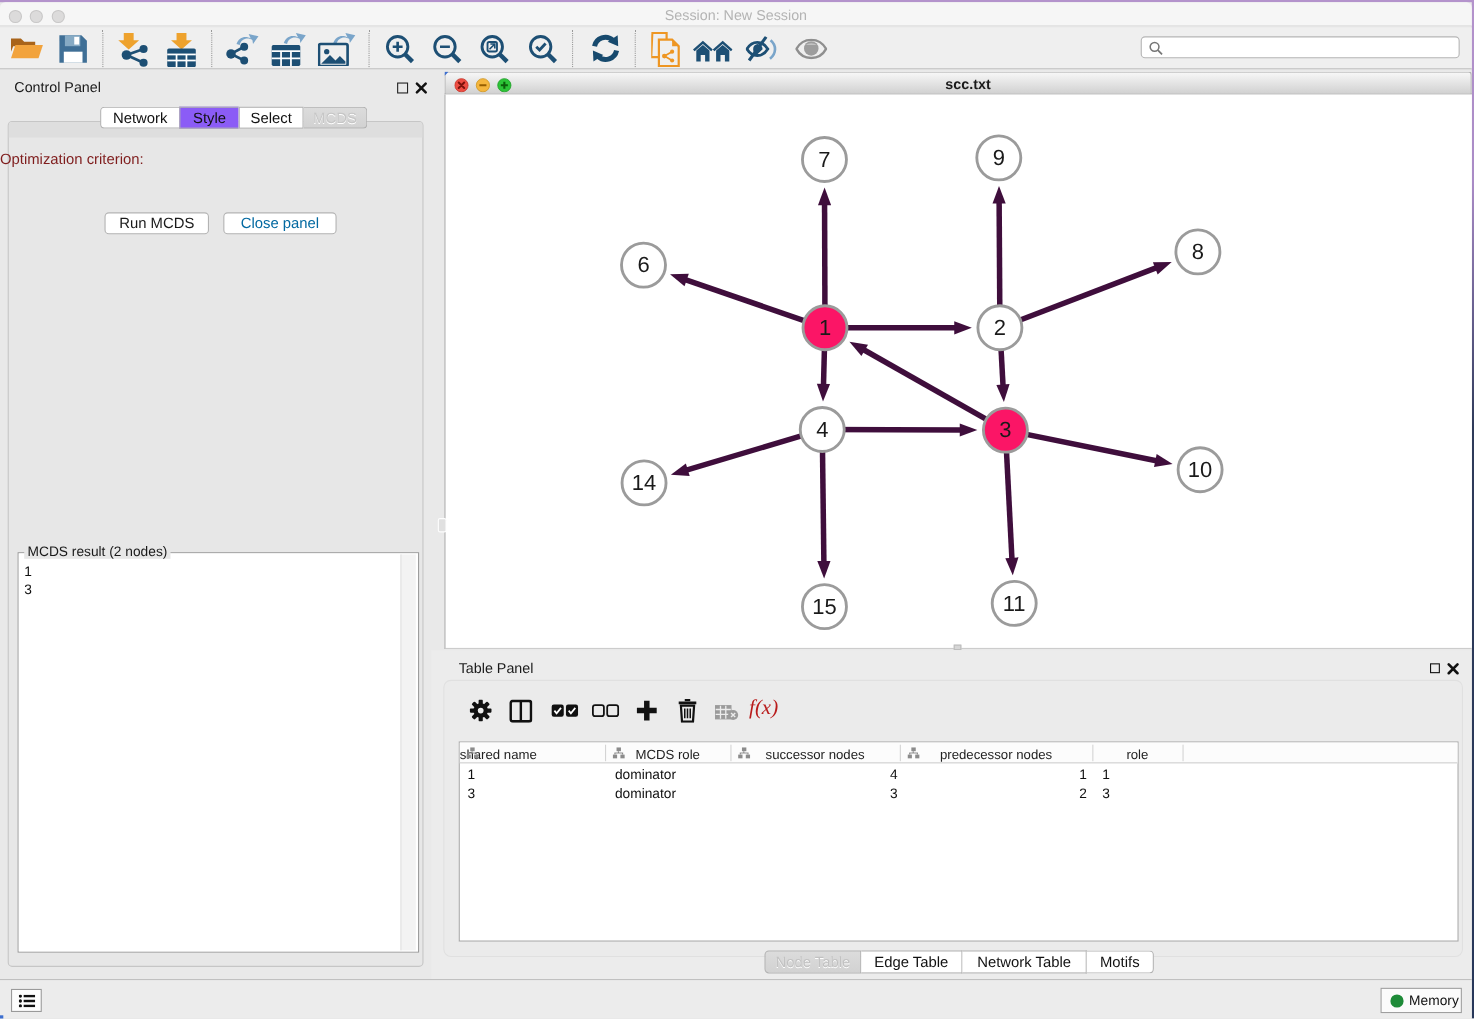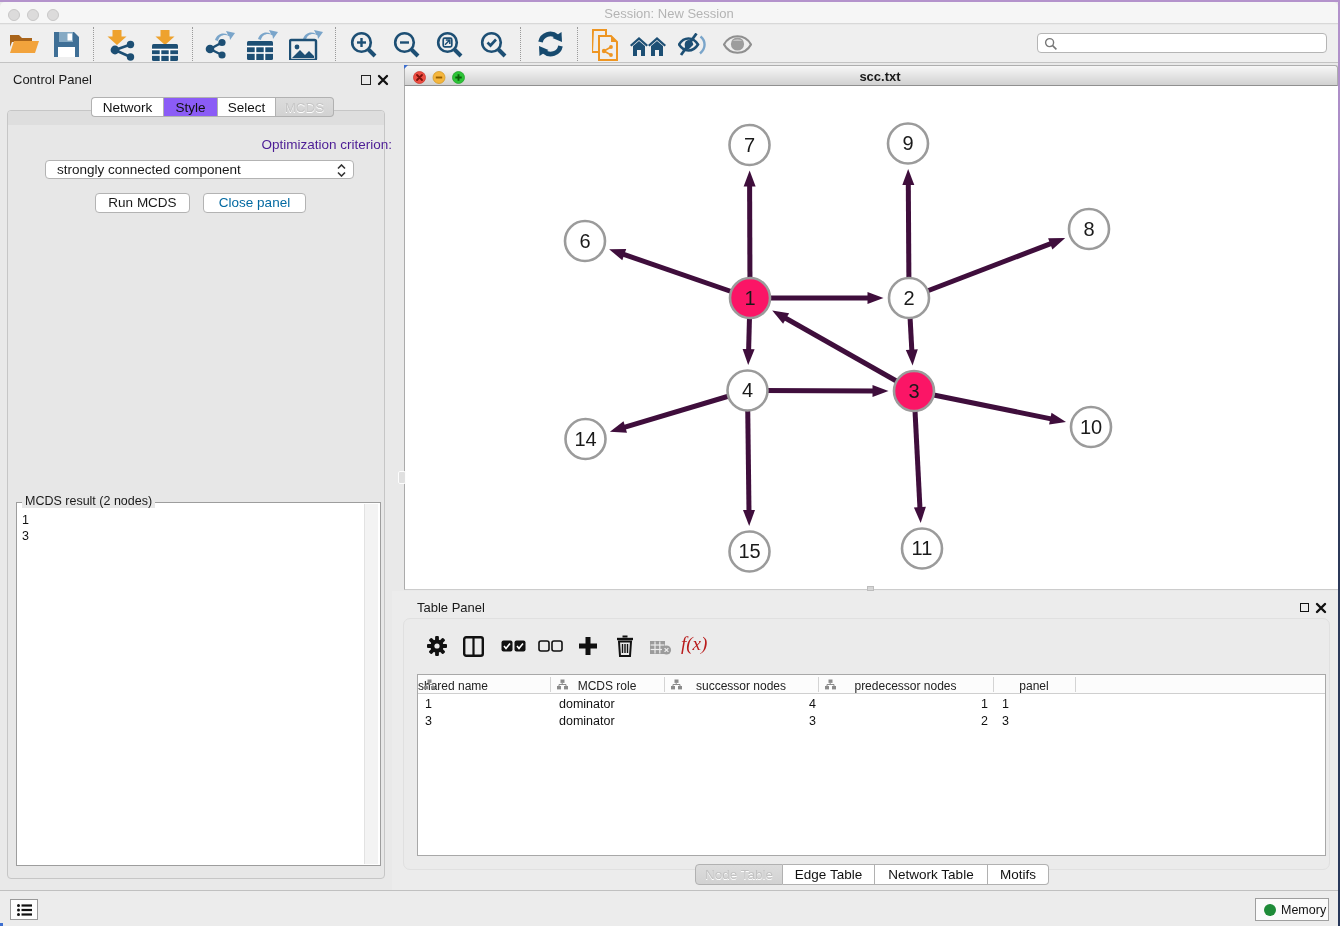--- a/index.html
+++ b/index.html
@@ -170,27 +170,22 @@
   <div class="abs" style="left:7px;top:46px;width:378px;height:769px;background:#e7e7e7;border:1px solid #c6c6c6;border-radius:4px;"></div>
   <div class="abs" style="left:8px;top:47px;width:376px;height:14px;background:#dedede;border-radius:3px 3px 0 0;"></div>
 
   <div class="abs" style="left:79px;top:33px;height:20px;display:flex;font-size:13.5px;margin-left:12px;">
     <div style="width:72px;background:#fff;border:1px solid #b1b1b1;border-right:none;border-radius:4px 0 0 4px;text-align:center;line-height:19px;color:#111;">Network</div>
     <div style="width:54px;background:#8b5cf6;border:1px solid #b1b1b1;border-right:none;text-align:center;line-height:19px;color:#111;">Style</div>
     <div style="width:59px;background:#fff;border:1px solid #b1b1b1;text-align:center;line-height:19px;color:#111;">Select</div>
     <div style="width:58px;background:linear-gradient(#dcdcdc,#d2d2d2);border:1px solid #b1b1b1;border-left:none;border-radius:0 4px 4px 0;text-align:center;line-height:19px;color:#c6c6c6;text-shadow:0 1px 0 #fff;">MCDS</div>
   </div>
 
-  <div class="abs" style="left:0px;top:73px;width:392px;text-align:right;font-size:13.5px;color:#4c1d95;">Optimization criterion:</div>
-
-  <div class="abs" style="left:45px;top:96px;width:309px;height:19px;background:#fff;border:1px solid #b3b3b3;border-radius:4px;font-size:13.5px;color:#1a1a1a;line-height:17px;padding-left:11px;">strongly connected component
-    <svg class="abs" style="right:7px;top:3px;" width="9" height="13" viewBox="0 0 9 13">
-      <path d="M1 4.5 L4.5 1 L8 4.5 M1 8.5 L4.5 12 L8 8.5" stroke="#333" stroke-width="1.6" fill="none"></path>
-    </svg>
-  </div>
+  <div class="abs" style="left:0px;top:73px;width:392px;text-align:left;font-size:13.5px;color:#7f1d1d;">Optimization criterion:</div>
+
 
   <div class="abs" style="left:95px;top:129px;width:95px;height:20px;background:#fff;border:1px solid #b3b3b3;border-radius:4px;text-align:center;font-size:13.5px;line-height:18px;color:#1a1a1a;">Run MCDS</div>
   <div class="abs" style="left:203px;top:129px;width:103px;height:20px;background:#fff;border:1px solid #b3b3b3;border-radius:4px;text-align:center;font-size:13.5px;line-height:18px;color:#0369a1;">Close panel</div>
 
   <div class="abs" style="left:16px;top:438px;width:365px;height:364px;border:1px solid #9d9d9d;"></div>
   <div class="abs" style="left:17px;top:439px;width:363px;height:362px;background:#fff;"></div>
   <div class="abs" style="left:364px;top:440px;width:14px;height:360px;background:#f3f3f3;border-left:1px solid #e2e2e2;"></div>
   <div class="abs" style="left:22px;top:430px;font-size:12.5px;color:#1a1a1a;background:#e7e7e7;padding:0 3px;">MCDS result (2 nodes)</div>
   <div class="abs" style="left:22px;top:448px;font-size:12.5px;color:#111;line-height:16px;">1<br>3</div>
 </div>
@@ -343,21 +338,21 @@
   <div class="abs" style="left:158px;top:86px;width:1px;height:15px;background:#d4d4d4;"></div>
   <div class="abs" style="left:272px;top:86px;width:1px;height:15px;background:#d4d4d4;"></div>
   <div class="abs" style="left:426px;top:86px;width:1px;height:15px;background:#d4d4d4;"></div>
   <div class="abs" style="left:601px;top:86px;width:1px;height:15px;background:#d4d4d4;"></div>
   <div class="abs" style="left:683px;top:86px;width:1px;height:15px;background:#d4d4d4;"></div>
 
   <div class="abs" style="left:26px;top:88px;width:132px;text-align:left;font-size:12px;color:#222;">shared name</div>
   <div class="abs" style="left:158px;top:88px;width:114px;text-align:center;font-size:12px;color:#222;">MCDS role</div>
   <div class="abs" style="left:272px;top:88px;width:154px;text-align:center;font-size:12px;color:#222;">successor nodes</div>
   <div class="abs" style="left:426px;top:88px;width:175px;text-align:center;font-size:12px;color:#222;">predecessor nodes</div>
-  <div class="abs" style="left:601px;top:88px;width:82px;text-align:center;font-size:12px;color:#222;">panel</div>
+  <div class="abs" style="left:601px;top:88px;width:82px;text-align:center;font-size:12px;color:#222;">role</div>
 
   <svg class="abs" style="left:32px;top:88px;" width="11" height="11" viewBox="0 0 11 11">
       <g fill="#8b8b8b">
         <rect x="3.5" y="0.5" width="4" height="3.4"></rect>
         <rect x="0" y="7" width="4" height="3.4"></rect>
         <rect x="7" y="7" width="4" height="3.4"></rect>
         <path d="M5.2 4 v2 M2 7 v-1.5 h7 V7" stroke="#8b8b8b" fill="none" stroke-width="1"></path>
       </g>
     </svg>
   <svg class="abs" style="left:165px;top:88px;" width="11" height="11" viewBox="0 0 11 11">

